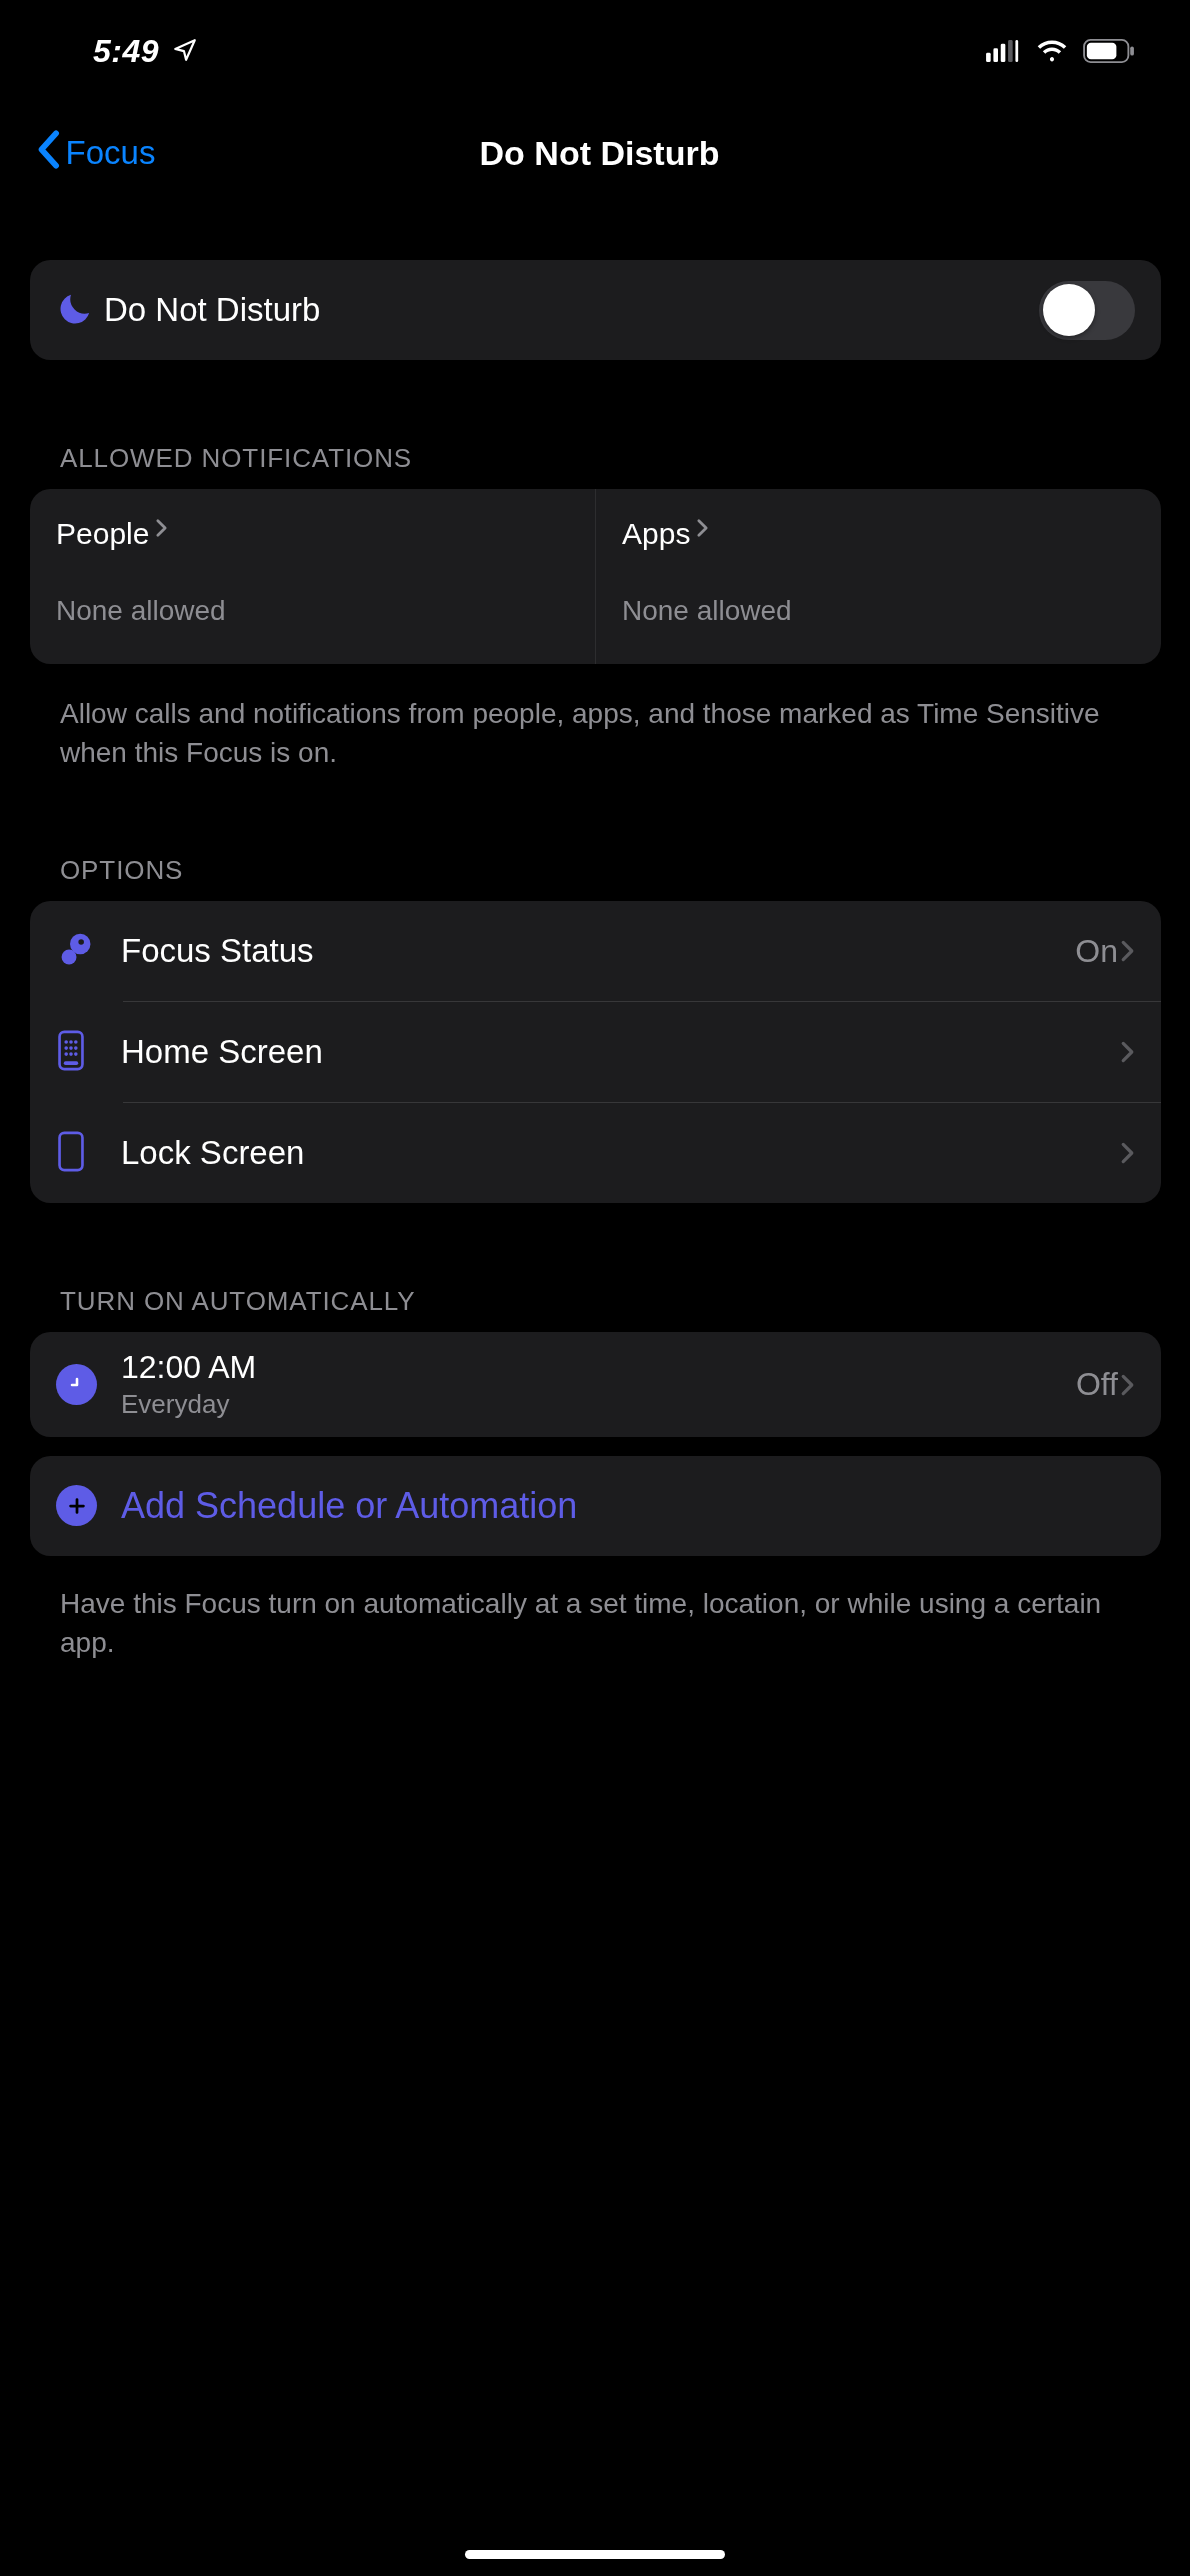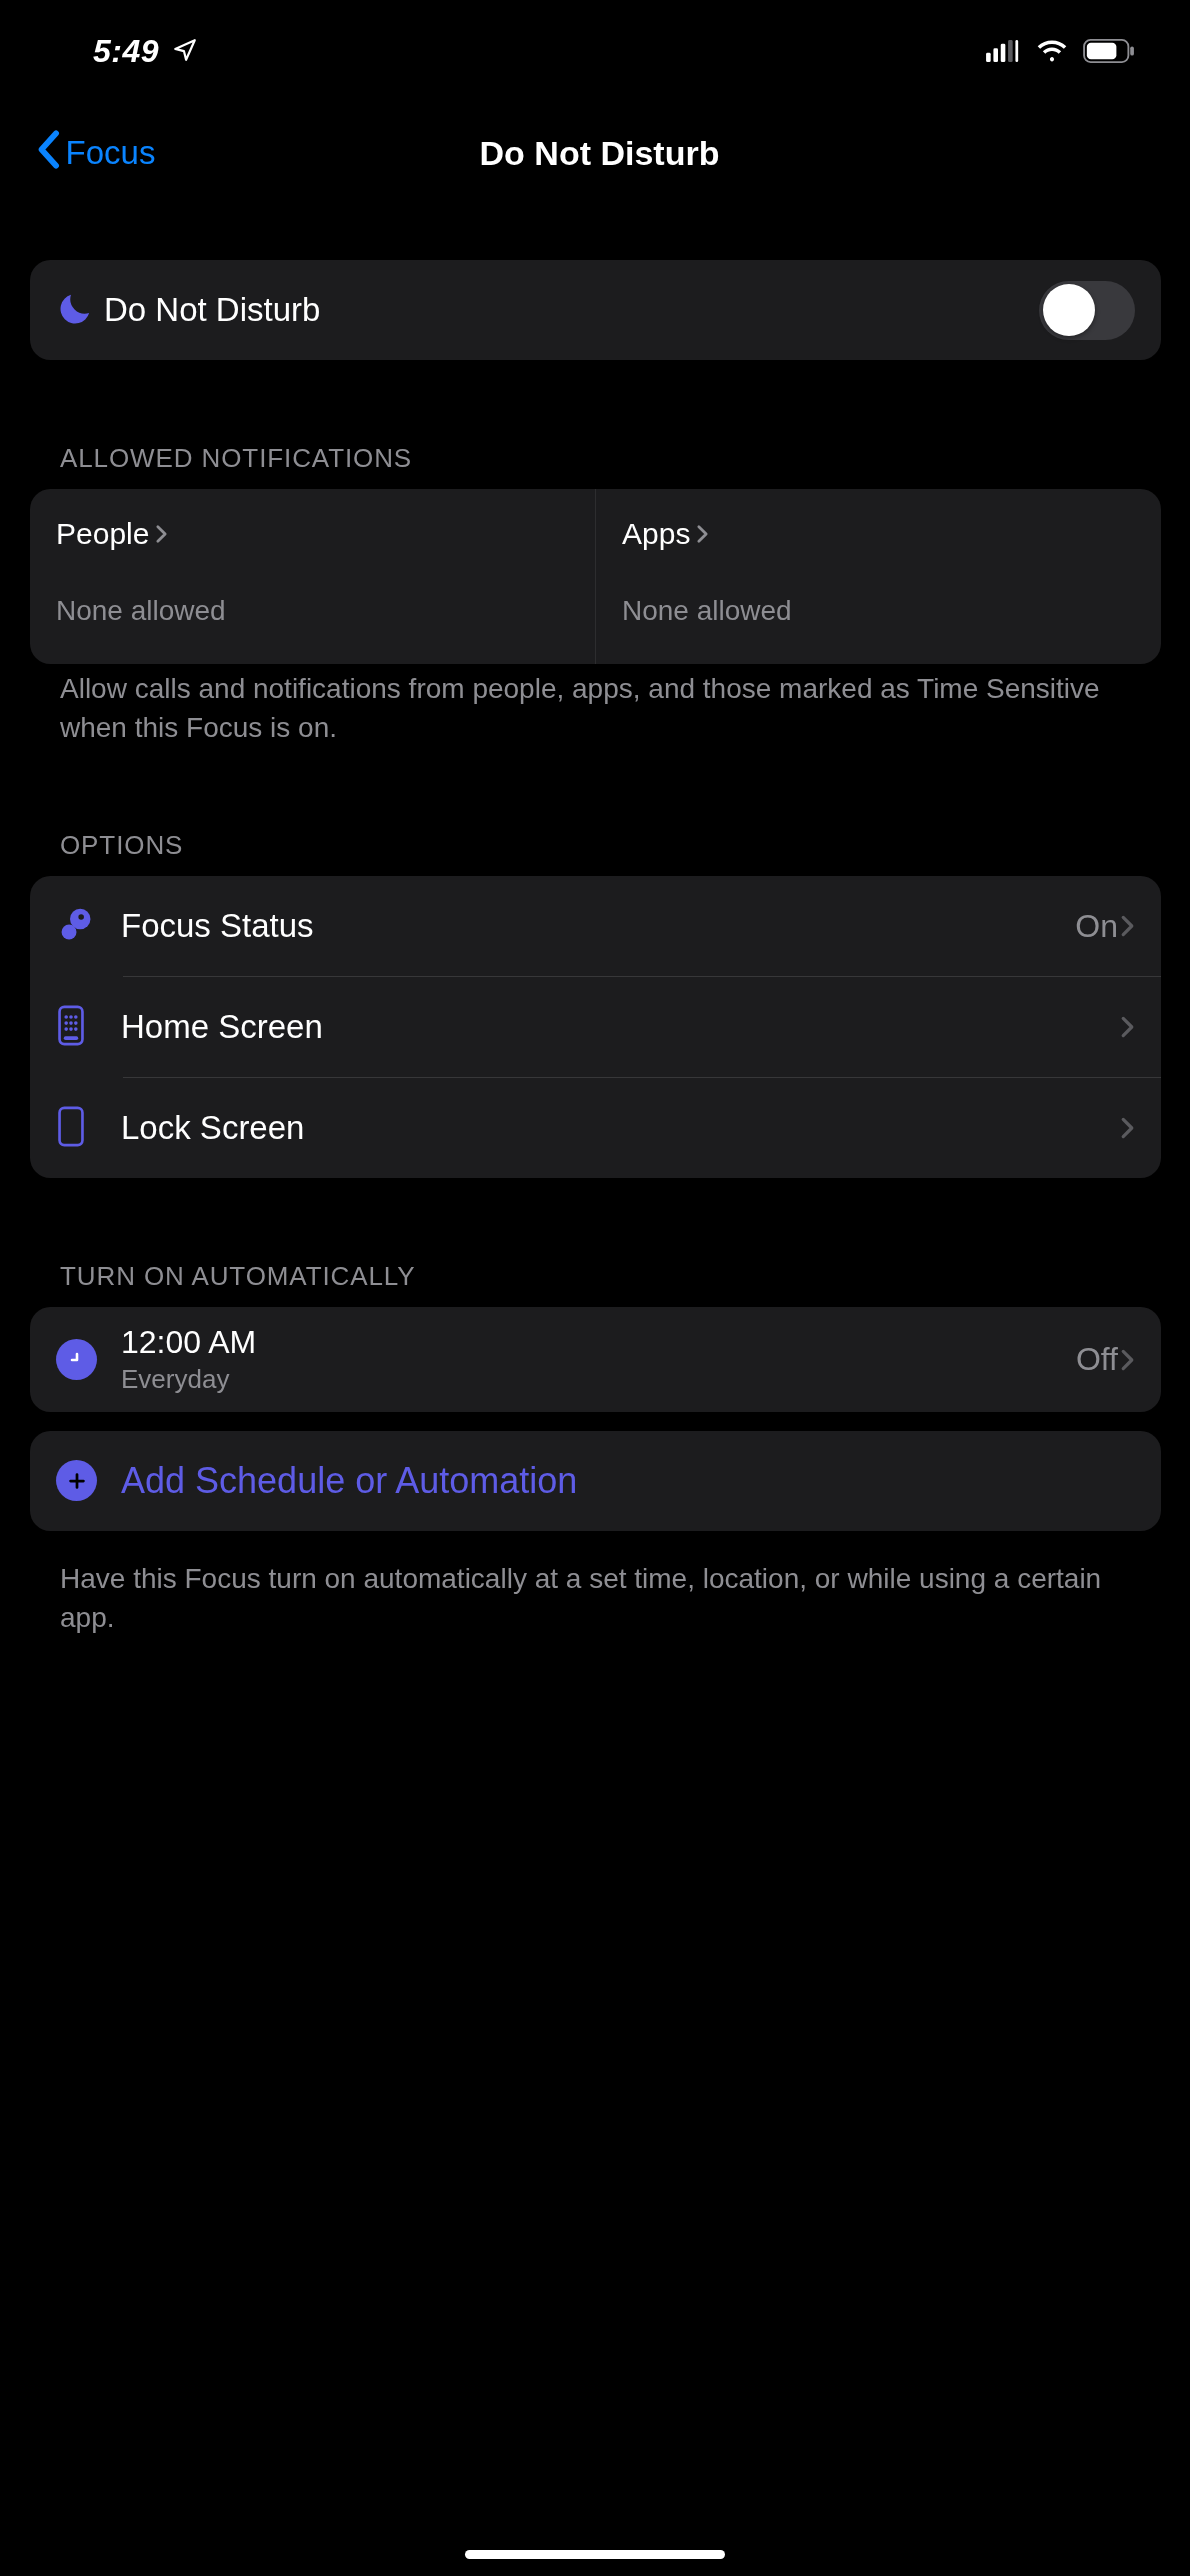--- a/index.html
+++ b/index.html
@@ -68,21 +68,21 @@
     font-size: 26px;
     letter-spacing: 0.9px;
     color: #8e8e93;
     padding: 0 30px 15px;
     text-transform: uppercase;
   }
   .section-footer {
     font-size: 28px;
     line-height: 1.4;
     color: #8e8e93;
-    padding: 5px 30px 0;
+    padding: 30px 30px 0;
   }
 
   .spacer-lg { height: 83px; }
   .spacer-sm { height: 18.5px; }
 
   
   .toggle {
     width: 96px; height: 59px;
     background: #39393d;
     border-radius: 37px;
@@ -100,21 +100,21 @@
   
   .two-col { display: flex; }
   .col {
     flex: 1;
     padding: 28px 26px 37px;
   }
   .col + .col {
     border-left: 0.9px solid rgba(255,255,255,0.08);
   }
   .col-title {
-    display: flex; align-items: center; gap: 5.6px;
+    display: flex; align-items: flex-start; gap: 5.6px;
     font-size: 30px; color: #fff;
   }
   .col-sub {
     margin-top: 44px;
     color: #8e8e93;
     font-size: 28px;
   }
 
   .chev {
     display: inline-block;

